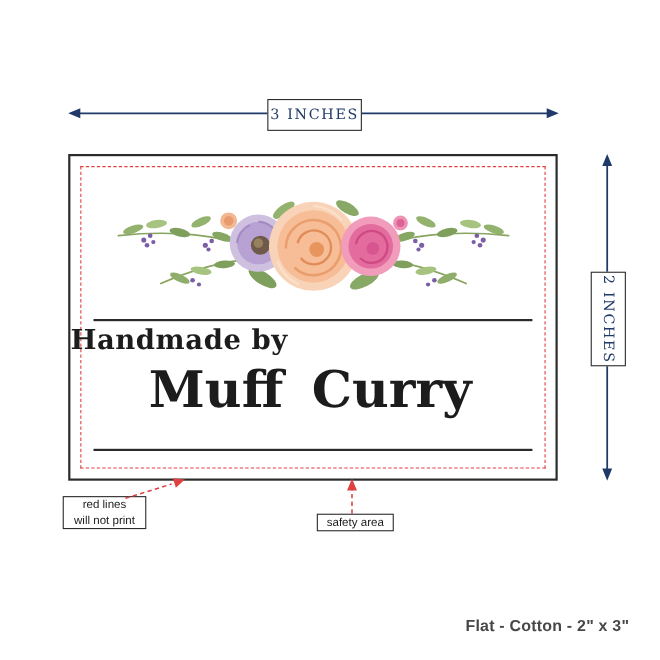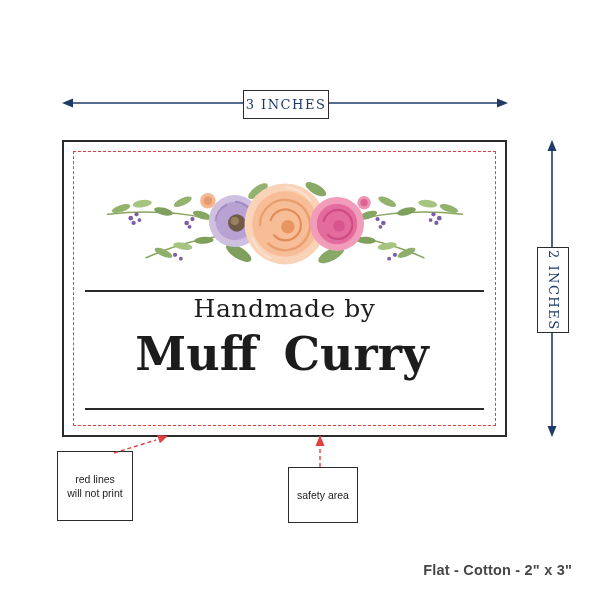--- a/index.html
+++ b/index.html
@@ -35,34 +35,34 @@
   .floral{
     position:absolute;left:50%;top:26px;transform:translateX(-50%);
     width:405px;height:auto;
   }
   .rule{
     position:absolute;left:21px;right:21px;height:2px;background:#2b2b2b;
   }
   .rule-top{top:148px;}
   .rule-bottom{top:266px;}
   .label-line1{
-    position:absolute;left:0;right:0;top:152px;text-align:center;
-    font-family:"DejaVu Serif",serif;font-weight:normal;font-size:25px;
+    position:absolute;left:0;right:0;top:152px;text-align:left;
+    font-family:"DejaVu Serif",serif;font-weight:bold;font-size:25px;
     color:#1c1c1c;letter-spacing:.5px;
   }
   .label-line2{
     position:absolute;left:0;right:5px;top:178px;text-align:center;
     font-family:"DejaVu Serif",serif;font-weight:bold;font-size:46px;
     color:#1c1c1c;word-spacing:10px;line-height:1.5;
   }
   
   .callout{
     position:absolute;background:#fff;border:1px solid #2b2b2b;
     font-size:10.5px;line-height:1.35;color:#1c1c1c;text-align:center;
-    padding:20px 5px;white-space:pre-line;box-sizing:border-box;
+    padding:0 5px;white-space:pre-line;box-sizing:border-box;
   }
   .callout-redlines{left:57px;top:451px;width:76px;}
   .callout-safety{left:288px;top:467px;width:70px;}
   .arrow-svg{position:absolute;}
   .arrow-redlines{left:108px;top:430px;}
   .arrow-safety{left:312px;top:434px;}
   
   .footer-spec{
     position:absolute;right:28px;top:562px;
     font-size:14.5px;font-weight:bold;color:#474747;letter-spacing:.2px;

